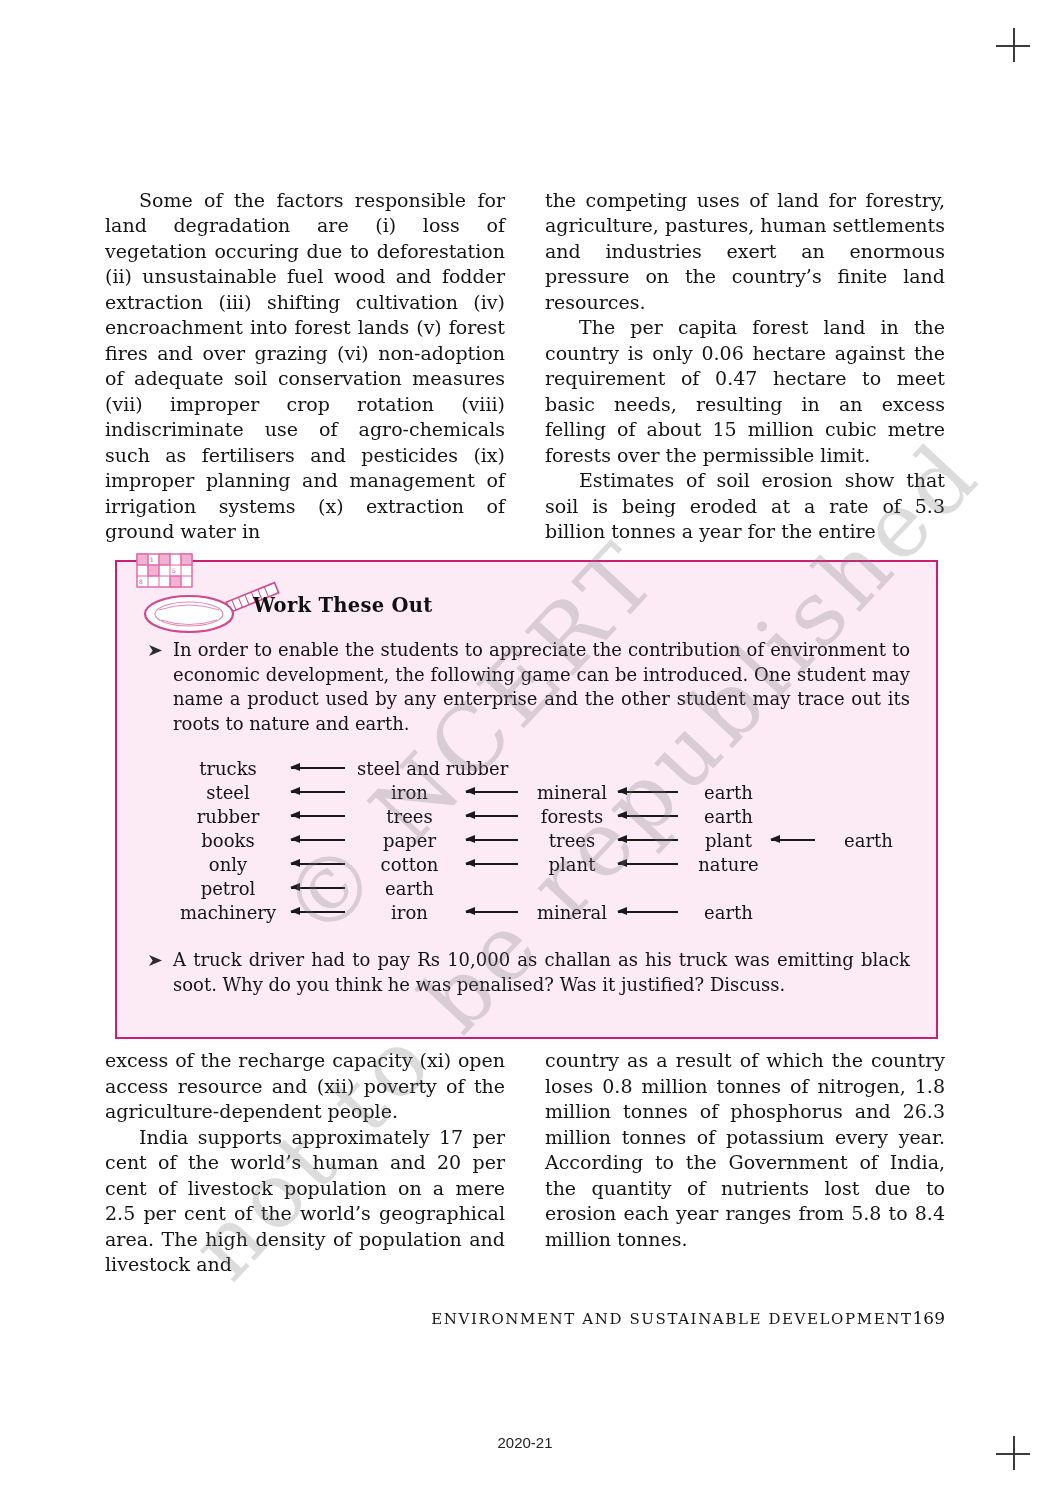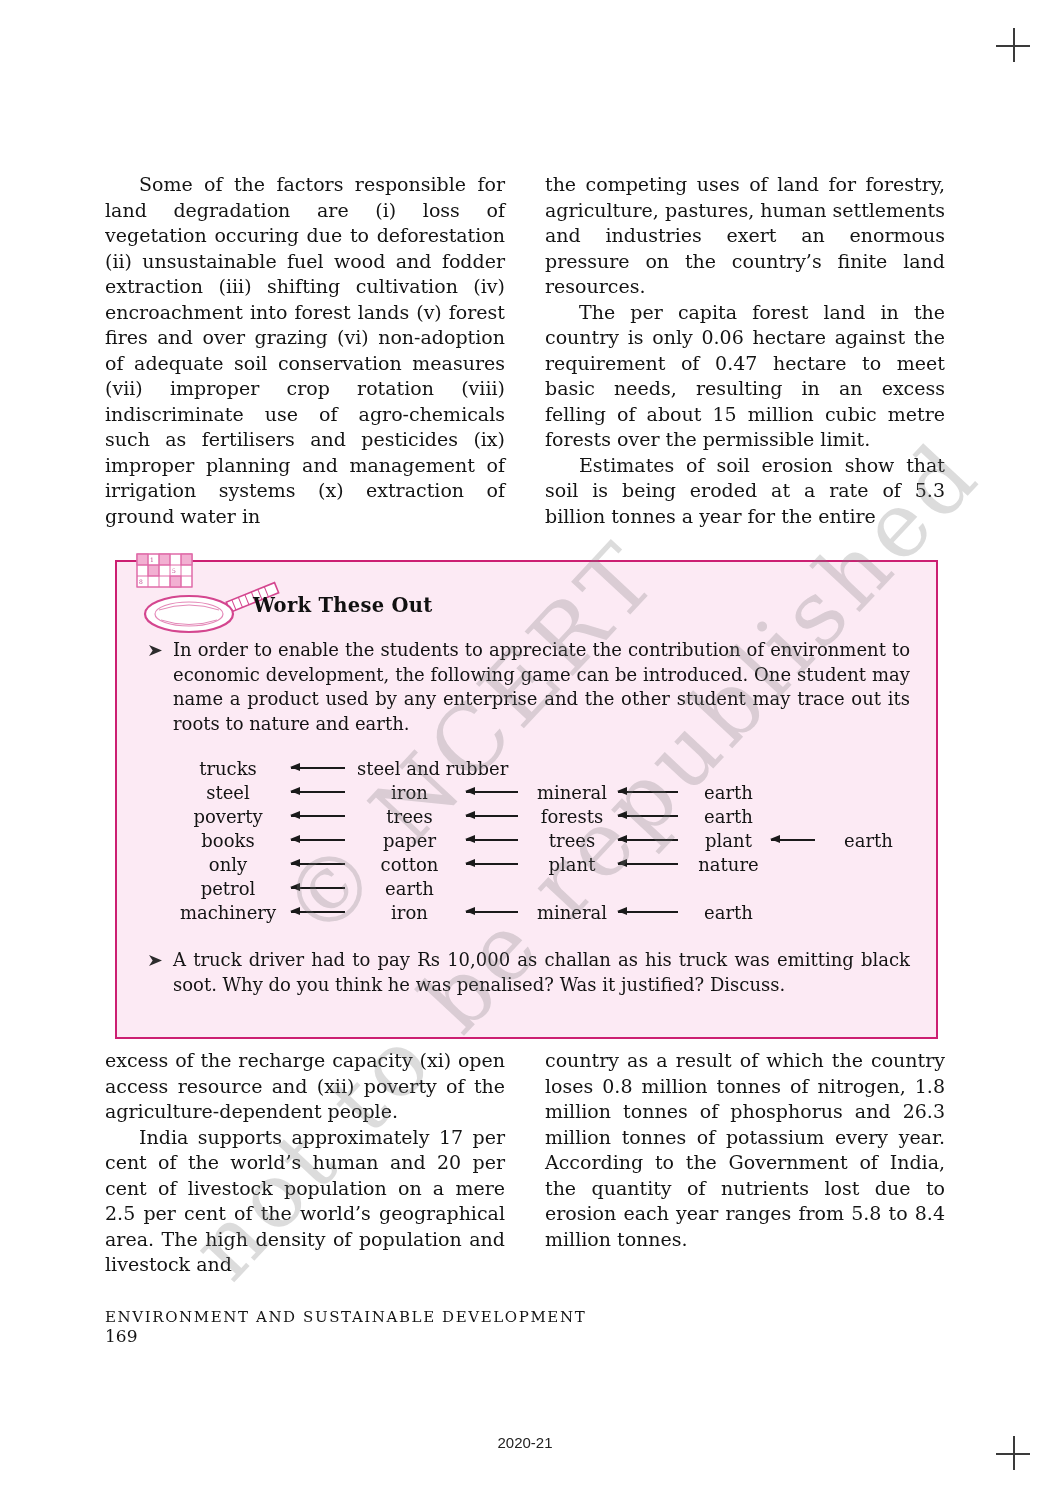--- a/index.html
+++ b/index.html
@@ -23,21 +23,21 @@
     position:absolute; white-space:nowrap;
     font-family:"DejaVu Serif", serif; font-size:90px; letter-spacing:6px;
     color:rgba(120,120,120,0.26);
     transform:translate(-50%,-50%) rotate(-47deg);
   }
   .wm1 { left:470px; top:740px; }
   .wm2 { left:585px; top:860px; }
 
   
   .two-col { position:absolute; left:105px; width:840px; display:flex; gap:40px; }
-  .top-cols { top:172px; height:388px; overflow:hidden; }
+  .top-cols { top:172px; height:388px; overflow:hidden;align-items:center; }
   .bottom-cols { top:1048px; height:258px; overflow:hidden;justify-content:space-between; }
   .col { width:400px; text-align:justify; font-size:19px; line-height:25.5px; }
   .col p { margin:0; }
   .col p.indent { text-indent:34px; }
 
   
   .workbox {
     position:absolute; left:115px; top:560px; width:823px; min-height:472px;
     background:#fceaf4; border:2px solid #cc1f72;
     padding:20px 26px 40px 32px; z-index:1;
@@ -67,21 +67,21 @@
   .chain-arrow::before {
     content:''; position:absolute; left:-1px; top:-4.2px;
     border-top:4.8px solid transparent; border-bottom:4.8px solid transparent;
     border-right:10px solid #1a1a1a;
   }
   .chain-spacer { height:1px; }
 
   
   .footer {
     position:absolute; left:105px; top:1308px; width:840px;
-    display:flex; justify-content:flex-end; align-items:baseline;flex-direction:column;
+    display:flex; justify-content:flex-end; align-items:baseline;
   }
   .footer-title { font-size:15px; letter-spacing:1.6px; }
   .footer-page { font-size:17px; }
   .year-mark {
     position:absolute; left:0; right:0; top:1434px; text-align:center;
     font-family:Liberation Sans, sans-serif; font-size:15px; color:#222;
   }
 </style>
 </head>
 <body>
@@ -167,21 +167,21 @@
           <span class="chain-arrow"></span>
           <span class="chain-item">iron</span>
           <span class="chain-arrow"></span>
           <span class="chain-item">mineral</span>
           <span class="chain-arrow"></span>
           <span class="chain-item">earth</span>
           <span class="chain-spacer"></span>
           <span class="chain-item"></span>
         </div>
         <div class="chain-row">
-          <span class="chain-item">poverty</span>
+          <span class="chain-item">rubber</span>
           <span class="chain-arrow"></span>
           <span class="chain-item">trees</span>
           <span class="chain-arrow"></span>
           <span class="chain-item">forests</span>
           <span class="chain-arrow"></span>
           <span class="chain-item">earth</span>
           <span class="chain-spacer"></span>
           <span class="chain-item"></span>
         </div>
         <div class="chain-row">

